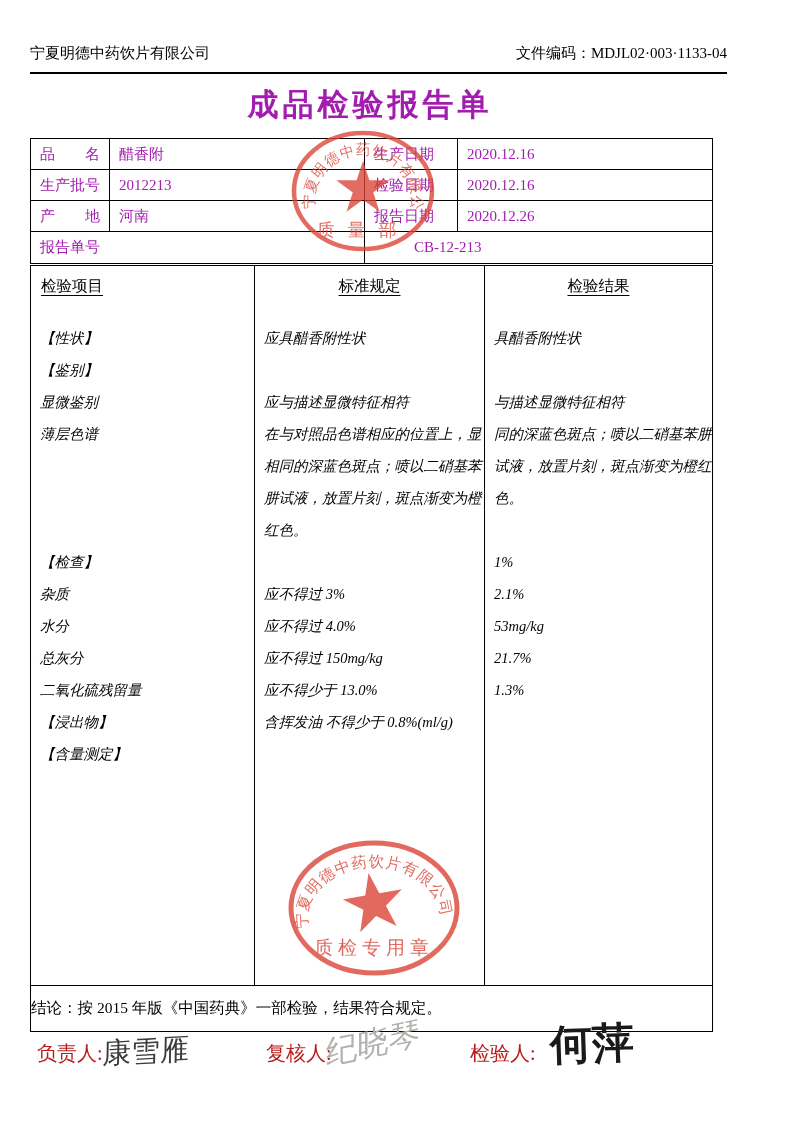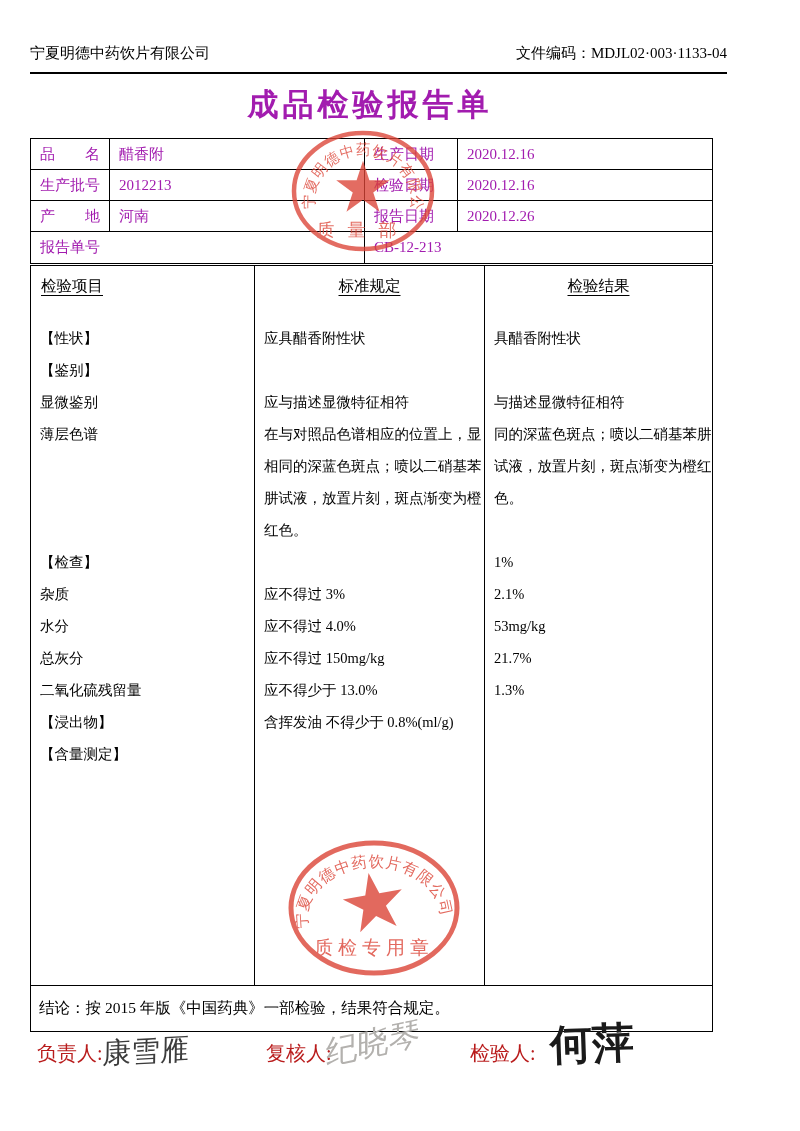--- a/index.html
+++ b/index.html
@@ -15,21 +15,21 @@
     display:flex; justify-content:space-between; align-items:flex-end;
     padding-bottom:9px; border-bottom:2px solid #000; font-size:15px; color:#000;
   }
   .title {
     position:absolute; top:84px; left:0; width:740px; text-align:center;
     font-size:31px; font-weight:bold; letter-spacing:4px; color:#a21caf;
   }
   
   .info { position:absolute; top:138px; left:30px; width:683px; border:1.5px solid #000; }
   .irow { display:grid; grid-template-columns:79px 255px 93px 254px; height:31px; }
-  .irow-last { display:grid; grid-template-columns:334px 347px; height:31px; }
+  .irow-last { display:grid; grid-template-columns:334px 347px; height:31px;gap:40px; }
   .icell {
     border-right:1px solid #000; border-bottom:1px solid #000;
     font-size:15px; display:flex; align-items:center; padding-left:9px; color:#a21caf;
   }
   .icell:last-child { border-right:none; }
   .irow-last .icell { border-bottom:none; }
   .lbl { justify-content:flex-start; }
   
   .main {
     position:absolute; top:265px; left:30px; width:683px; height:720px;
@@ -39,27 +39,27 @@
   .mcol { border-right:1px solid #000; }
   .mcol:last-child { border-right:none; }
   .mcol-h {
     height:56px; padding-top:10px; font-size:15.5px; color:#000;
   }
   .mcol-h span { text-decoration:underline; text-underline-offset:4px; }
   .mcol-h.c { text-align:center; }
   .mcol-h.l { padding-left:10px; }
   .line {
     height:32px; line-height:32px; padding-left:9px; font-size:14.5px;
-    white-space:nowrap; color:#000;
+    white-space:nowrap; color:#000;font-style:italic;
   }
   
   .concl {
     position:absolute; top:985px; left:30px; width:683px; height:47px;
     border:1.5px solid #000; font-size:15.5px; color:#000;
-    display:flex; align-items:center; padding-left:8px;
+    display:flex; align-items:center; 
   }
   .sig-label { position:absolute; top:1040px; font-size:20px; color:#b91c1c; }
   .sig { position:absolute; white-space:nowrap; }
   .sig-lead  { top:1032px; left:102px; font-size:29px; color:#3c3c3c; transform:rotate(-3deg) skewX(-4deg); }
   .sig-review{ top:1022px; left:325px; font-size:32px; color:#b3b1ae; transform:rotate(-12deg) skewX(-12deg); }
   .sig-insp  { top:1016px; left:550px; font-size:42px; font-weight:bold; color:#1a1a1a; transform:rotate(-2deg); }
   .stamp { position:absolute; pointer-events:none; }
   .stamp-top { top:127px; left:288px; }
   .stamp-bottom { top:838px; left:286px; }
 </style>

